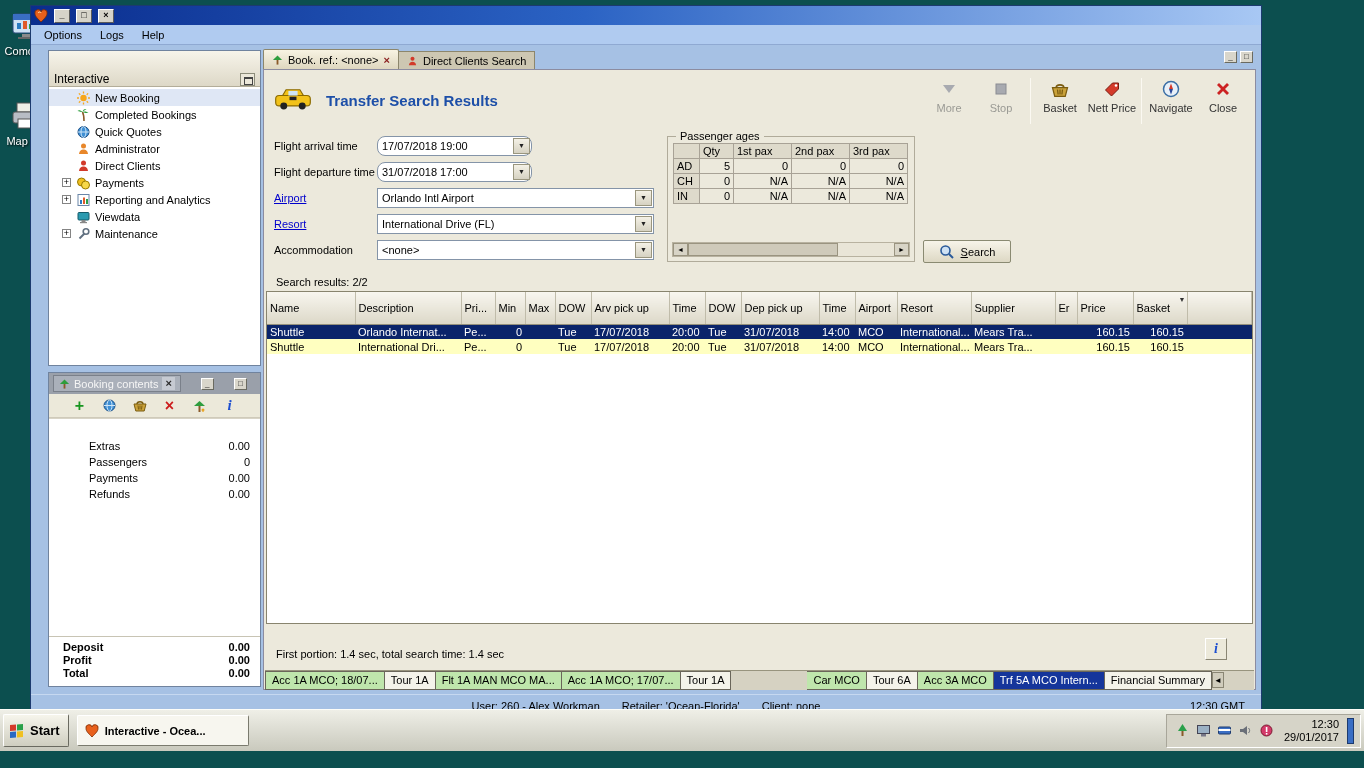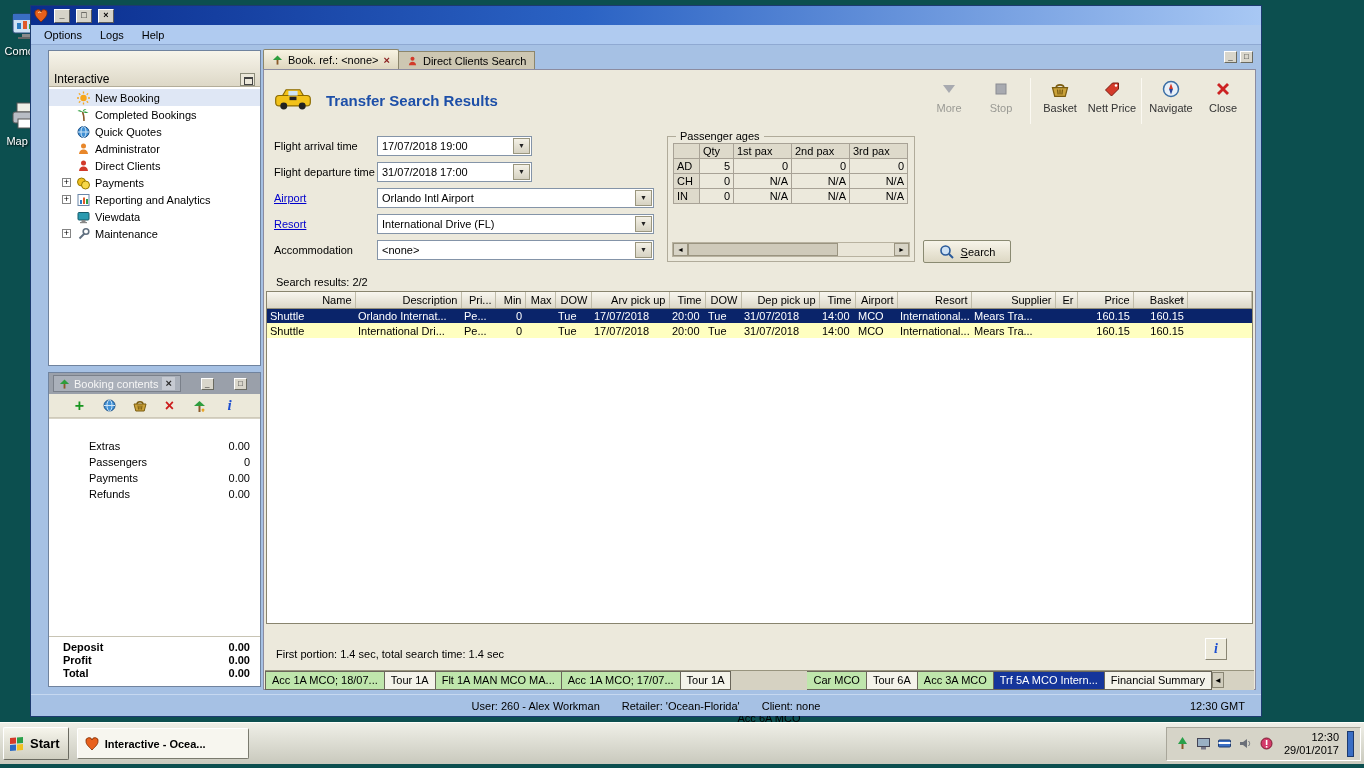--- a/index.html
+++ b/index.html
@@ -79,21 +79,21 @@
   .tool-btn .ic { height:20px; display:flex; align-items:center; justify-content:center; }
   .tool-btn.disabled { color:#9a9a94; }
   .tool-sep { width:1px; background:#c4bfae; border-right:1px solid #fbf9f2; height:46px; margin:2px 3px 0 3px; }
 
   
   .form-area { position:absolute; left:10px; top:66px; width:650px; }
   .f-row { height:26px; display:flex; align-items:flex-start; }
   .f-lbl { width:103px; padding-top:4px; }
   .f-lbl.link { color:#0000cc; text-decoration:underline; }
   .combo { height:20px; background:#fff; border:1px solid #8494a8; display:flex; align-items:center; padding-left:4px; }
-  .combo.small { width:155px; } .combo.wide { width:277px; }
+  .combo.small { width:155px;border-radius:8px; } .combo.wide { width:277px; }
   .combo .cval { flex:1; white-space:nowrap; overflow:hidden; }
   .cbtn { width:17px; height:16px; margin:1px; flex:none; background:linear-gradient(#f4f1e6,#d6d2c2);
           border:1px solid #9a967e; font-size:7px; text-align:center; line-height:14px; color:#222; }
 
   
   .pax-group { position:absolute; left:403px; top:66px; width:248px; height:126px; border:1px solid #b0ab9a; background:#ece9dc; }
   .pax-legend { position:absolute; top:-7px; left:8px; background:#ece9dc; padding:0 4px; }
   .pax-table { border-collapse:collapse; margin:6px 0 0 5px; }
   .pax-table th, .pax-table td { border:1px solid #a8a296; height:15px; font-size:11px; font-weight:normal; padding:0 3px; }
   .pax-table th { background:#dedacb; text-align:left; }
@@ -110,21 +110,21 @@
                 background:linear-gradient(#f7f4e9,#ddd8c4); border:1px solid #8a8a72; border-radius:2px; }
   .search-btn .s-lbl { display:block; }
   .search-btn .s-lbl::first-letter { text-decoration:underline; }
 
   .results-label { position:absolute; left:12px; top:206px; }
 
   
   .rgrid-wrap { position:absolute; left:2px; top:221px; width:987px; height:333px; background:#fff; border:1px solid #88846e; overflow:hidden; }
   .rgrid { border-collapse:collapse; table-layout:fixed; width:985px; }
   .rgrid th { background:linear-gradient(#f8f6ef,#dcd8c8); border-right:1px solid #c0bcaa; border-bottom:1px solid #94907c;
-              font-weight:normal; text-align:right; padding:1px 3px; height:16px; white-space:nowrap; overflow:hidden; position:relative; }
+              font-weight:normal; text-align:left; padding:1px 3px; height:32px; white-space:nowrap; overflow:hidden; position:relative; }
   .rgrid td { padding:0 3px; height:15px; white-space:nowrap; overflow:hidden; }
   .rgrid tr.rsel td { background:#0a246a; color:#fff; }
   .rgrid tr.ralt td { background:#ffffc0; }
   .rgrid td.num, .rgrid th.num { text-align:right; }
   .sortmark { position:absolute; right:1px; top:4px; font-size:7px; color:#333; }
 
   
   .doc-status { position:absolute; left:12px; top:578px; }
   .info-btn { position:absolute; right:28px; top:568px; width:22px; height:22px; background:#ece9da; border:1px solid; border-color:#fff #8a8674 #8a8674 #fff;
               text-align:center; line-height:20px; color:#1d4fd0; font-family:"Liberation Serif", serif; font-weight:bold; font-style:italic; font-size:14px; }
@@ -137,21 +137,21 @@
   .btab.g { background:#bfe6ac; } .btab.w { background:#f4f3ea; } .btab.b { background:#b9cfe9;margin-top:38px; }
   .btab.sel { background:#15359b; color:#fff; }
   .btab-fill { flex:1; }
   .tab-arrow { width:22px; margin:1px 30px 2px 0; background:#d0ccbc; border:1px solid #8a8674; text-align:center; line-height:15px; font-size:8px; }
 
   
   .statusbar { height:22px; flex:none; background:#a6c1e4; border-top:1px solid #c6d8f0; display:flex; align-items:center; justify-content:center; gap:22px; position:relative; }
   .statusbar .time { position:absolute; right:16px; }
 
   
-  .taskbar { position:absolute; left:0; bottom:4px; width:100%; height:42px; background:linear-gradient(#efefe7,#c9c9bd);
+  .taskbar { position:absolute; left:0; bottom:17px; width:100%; height:42px; background:linear-gradient(#efefe7,#c9c9bd);
              border-top:1px solid #fdfdf8; display:flex; align-items:center; padding:0 3px; }
   .start-btn { height:33px; padding:0 8px 0 5px; display:flex; align-items:center; gap:5px;
                background:linear-gradient(#f6f5ec,#cfcec0); border:1px solid; border-color:#fff #6a6a60 #6a6a60 #fff; border-radius:2px; font-weight:bold; font-size:13px; }
   .task-btn { height:31px; margin-left:8px; width:172px; display:flex; align-items:center; gap:6px; padding:0 7px;
               background:#f7f6ef; border:1px solid; border-color:#fff #7a7a6e #7a7a6e #fff; border-radius:2px; }
   .task-btn .t-lbl { white-space:nowrap; overflow:hidden; font-weight:bold; }
   .tray { margin-left:auto; height:34px; display:flex; align-items:center; gap:6px; background:#d6d4c8;
           border:1px solid; border-color:#a8a69a #fff #fff #a8a69a; padding:0 6px 0 8px; }
   .clock { text-align:right; line-height:13px; margin-left:4px; }
   .tray-edge { width:7px; height:26px; background:#3a6ec4; border:1px solid #1c3a6e; margin-left:2px; }

